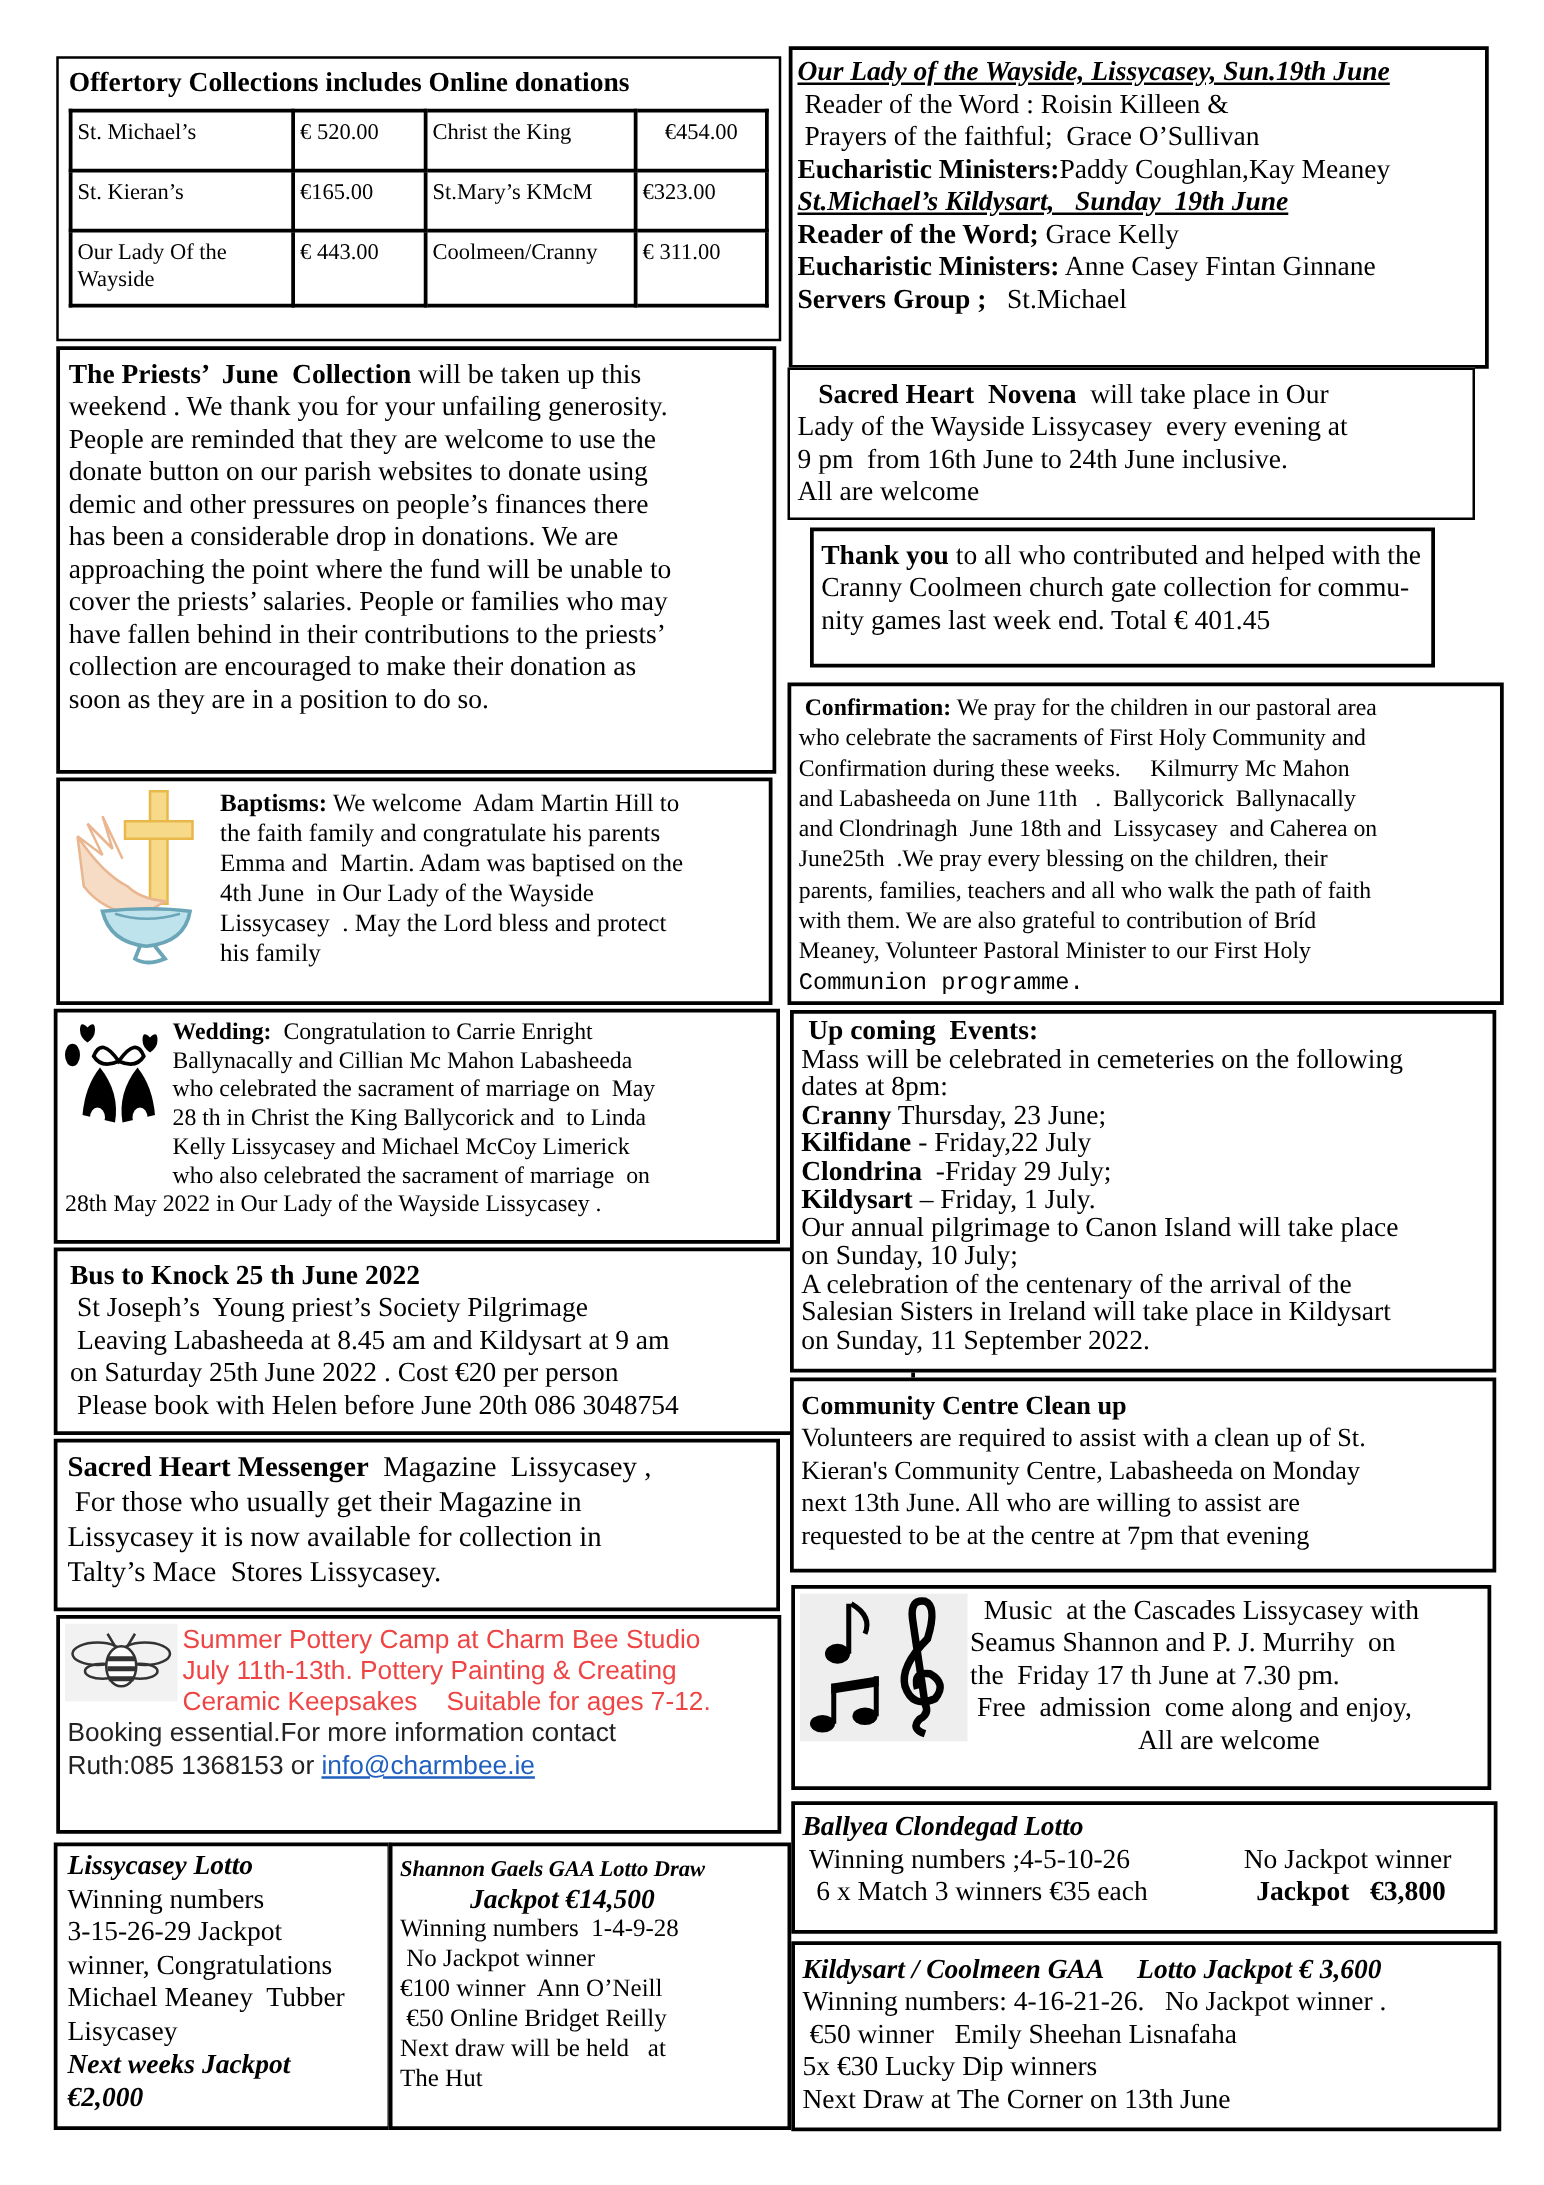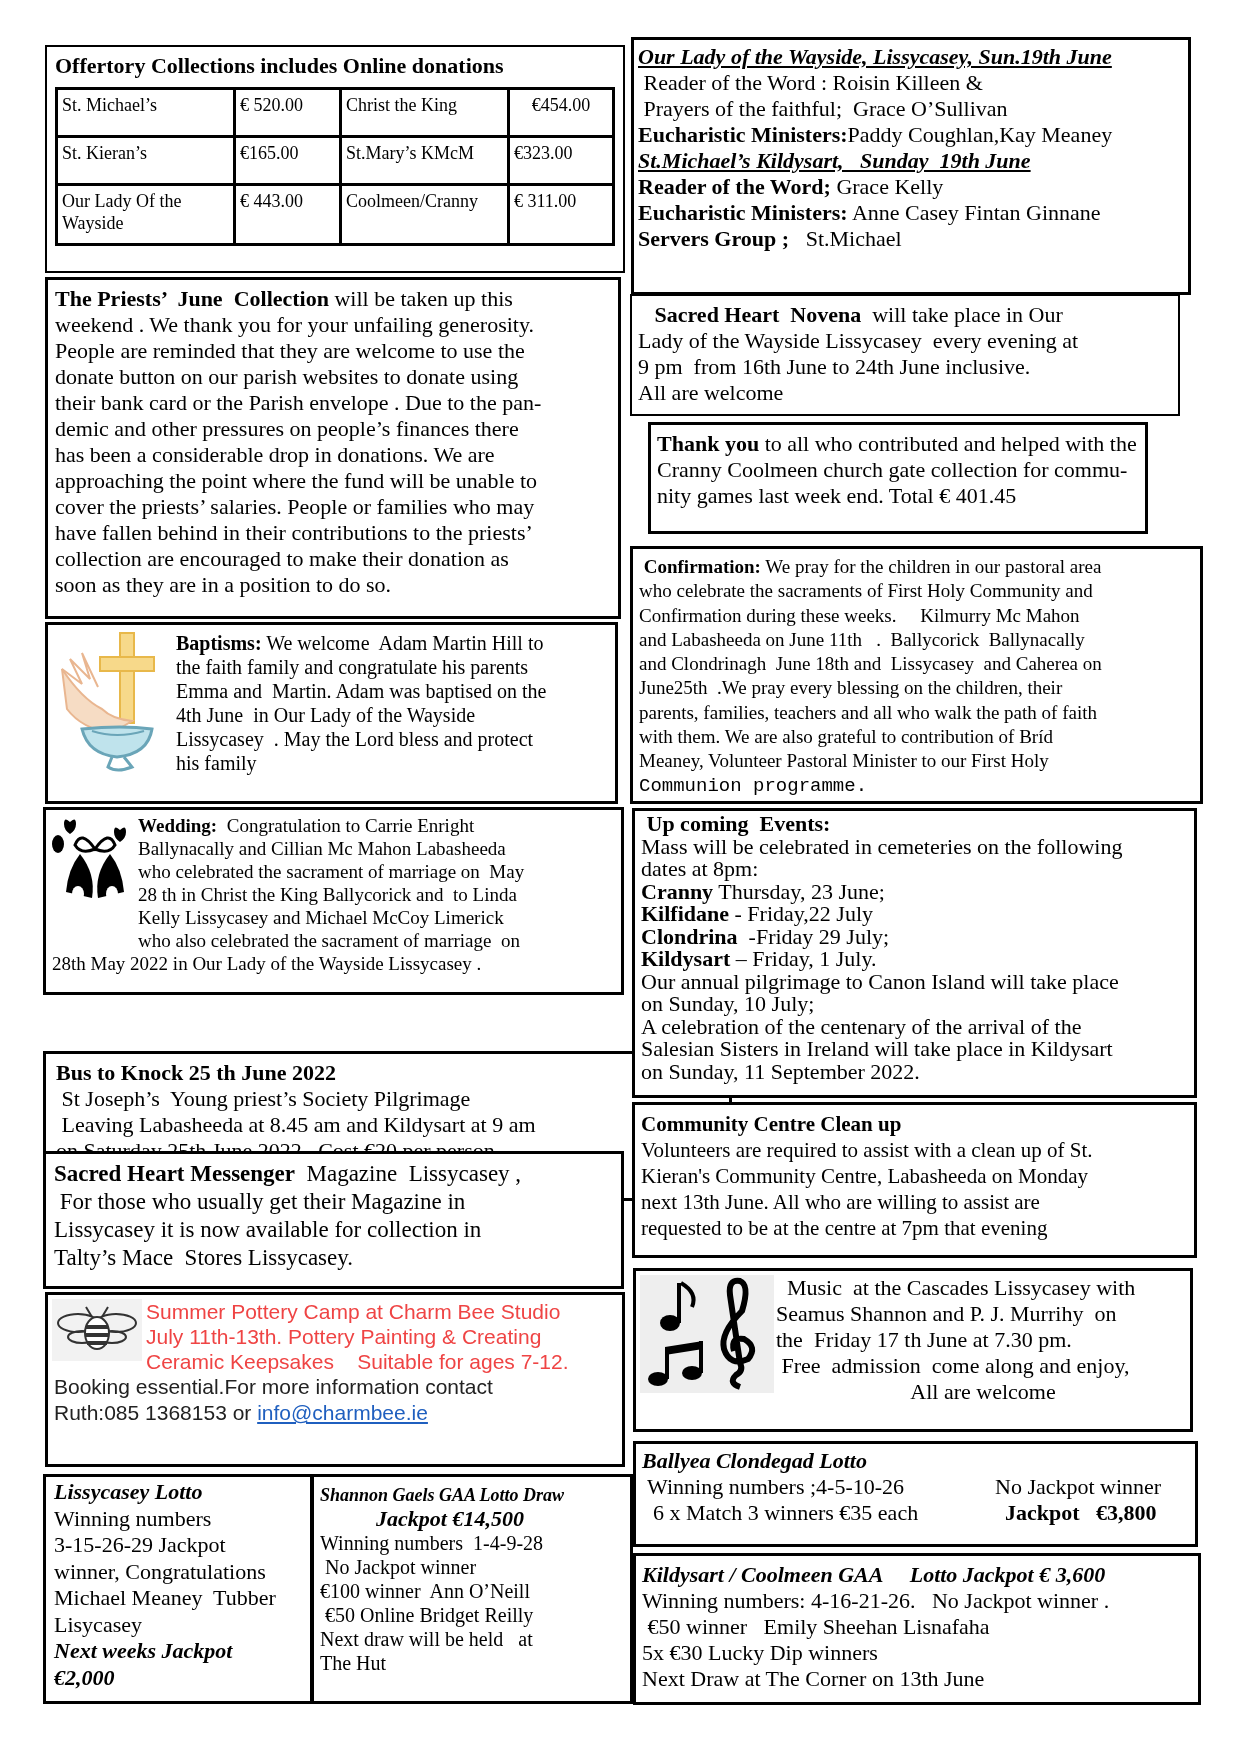--- a/index.html
+++ b/index.html
@@ -48,21 +48,20 @@
     </tr>
   </tbody>
     </table>
 </div>
 
 <div class="box thick t" style="left:45px; top:277px; width:576px; height:342px; padding:6px 7px;">
   <span class="line" style="white-space: pre;"><b>The Priests’  June  Collection</b><span> will be taken up this</span></span>
   <span class="line" style="white-space: pre;">weekend . We thank you for your unfailing generosity.</span>
   <span class="line" style="white-space: pre;">People are reminded that they are welcome to use the</span>
   <span class="line" style="white-space: pre;">donate button on our parish websites to donate using</span>
-  <span class="line" style="white-space: pre;">their bank card or the Parish envelope . Due to the pan-</span>
   <span class="line" style="white-space: pre;">demic and other pressures on people’s finances there</span>
   <span class="line" style="white-space: pre;">has been a considerable drop in donations. We are</span>
   <span class="line" style="white-space: pre;">approaching the point where the fund will be unable to</span>
   <span class="line" style="white-space: pre;">cover the priests’ salaries. People or families who may</span>
   <span class="line" style="white-space: pre;">have fallen behind in their contributions to the priests’</span>
   <span class="line" style="white-space: pre;">collection are encouraged to make their donation as</span>
   <span class="line" style="white-space: pre;">soon as they are in a position to do so.</span>
 </div>
 
 <div class="box thick" style="left:45px; top:622px; width:573px; height:182px;">
@@ -104,21 +103,21 @@
     <span class="line" style="white-space: pre;"><b>Wedding:</b><span>  Congratulation to Carrie Enright</span></span>
     <span class="line" style="white-space: pre;">Ballynacally and Cillian Mc Mahon Labasheeda</span>
     <span class="line" style="white-space: pre;">who celebrated the sacrament of marriage on  May</span>
     <span class="line" style="white-space: pre;">28 th in Christ the King Ballycorick and  to Linda</span>
     <span class="line" style="white-space: pre;">Kelly Lissycasey and Michael McCoy Limerick</span>
     <span class="line" style="white-space: pre;">who also celebrated the sacrament of marriage  on</span>
   </div>
   <div class="xs" style="position:absolute; left:6px; top:142px; white-space:nowrap;">28th May 2022 in Our Lady of the Wayside Lissycasey .</div>
 </div>
 
-<div class="box thick t" style="left:43px; top:1051px; width:689px; height:150px; padding:6px 10px;">
+<div class="box thick t" style="left:43px; top:998px; width:689px; height:150px; padding:6px 10px;">
   <span class="line" style="white-space: pre;"><b>Bus to Knock 25 th June 2022</b></span>
   <span class="line" style="white-space: pre;"> St Joseph’s  Young priest’s Society Pilgrimage</span>
   <span class="line" style="white-space: pre;"> Leaving Labasheeda at 8.45 am and Kildysart at 9 am</span>
   <span class="line" style="white-space: pre;">on Saturday 25th June 2022 . Cost €20 per person</span>
   <span class="line" style="white-space: pre;"> Please book with Helen before June 20th 086 3048754</span>
 </div>
 
 <div class="box thick" style="left:43px; top:1151px; width:581px; height:138px; padding:6px 8px; font-size:23px; line-height:28px;">
   <span class="line" style="white-space: pre;"><b>Sacred Heart Messenger</b><span>  Magazine  Lissycasey ,</span></span>
   <span class="line" style="white-space: pre;"> For those who usually get their Magazine in</span>

